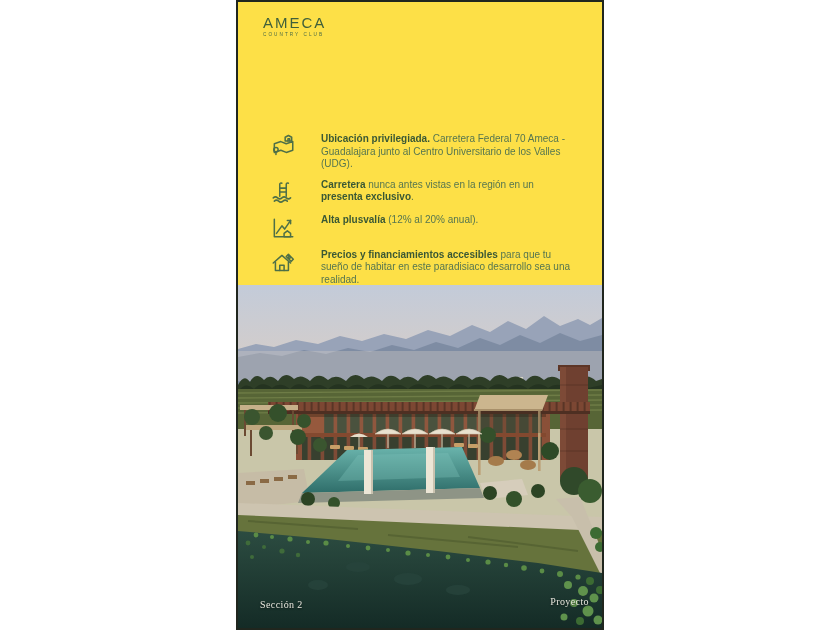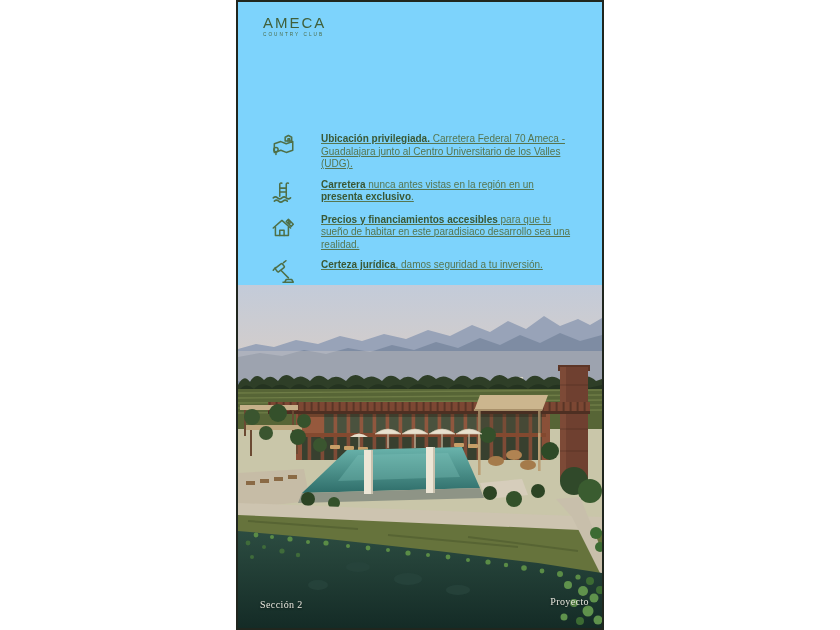--- a/index.html
+++ b/index.html
@@ -1,30 +1,30 @@
 <!DOCTYPE html>
 <html><head>
 <meta charset="utf-8">
 <style>
   html,body{margin:0;padding:0;background:#ffffff;}
   body{width:840px;height:630px;overflow:hidden;font-family:"Liberation Sans",sans-serif;}
   .page{position:relative;width:840px;height:630px;background:#ffffff;}
   .column{position:absolute;left:236px;top:0;width:368px;height:630px;
           border:2px solid #20261e;box-sizing:border-box;background:#c9c6a9;overflow:hidden;}
-  .top-section{position:absolute;top:0;left:0;width:364px;height:283px;background:#7dd3fc;}
+  .top-section{position:absolute;top:0;left:0;width:364px;height:283px;background:#fde047;}
   .logo{position:absolute;top:12px;left:25px;color:#40603b;}
   .logo-name{font-size:15px;letter-spacing:2px;font-weight:400;}
   .logo-sub{font-size:6px;letter-spacing:2.6px;color:#4a6a45;transform:scale(.78);transform-origin:left top;margin-top:1px;white-space:nowrap;}
   .intro{position:absolute;top:87px;left:36px;width:318px;font-size:11px;line-height:1.27;
          color:#4e7048;text-align:justify;}
   .features{position:absolute;top:131px;left:30px;width:318px;}
   .feature{display:flex;align-items:flex-start;margin-bottom:8px;}
   .feature-icon{flex:0 0 30px;display:flex;justify-content:center;margin-top:1px;}
   .feature-icon svg{stroke:#4e6f47;fill:none;stroke-width:1.4;stroke-linecap:round;stroke-linejoin:round;}
-  .feature-text{margin-left:23px;font-size:10px;line-height:1.25;color:#567650;width:250px;text-decoration:underline;}
+  .feature-text{margin-left:23px;font-size:10px;line-height:1.25;color:#567650;width:250px;}
   .feature-text b{color:#3a5835;font-weight:700;}
   .photo{position:absolute;left:0;top:283px;width:364px;height:343px;}
   .photo svg{display:block;width:100%;height:100%;}
   .caption{position:absolute;font-family:"Liberation Serif",serif;color:#e9e7de;
            letter-spacing:.4px;text-shadow:0 1px 2px rgba(0,0,0,.6);}
   .caption-left{left:22px;bottom:18px;font-size:10px;}
   .caption-right{right:13px;bottom:21px;font-size:10px;text-align:center;}
   .small-print{height:3px;width:28px;background:rgba(255,255,255,.25);border-radius:1px;margin:2px auto 0;}
 </style>
 </head>
@@ -60,20 +60,31 @@
             <svg width="26" height="26" viewBox="0 0 24 24">
               <path d="M9,4 C9,3 10,2.5 11,3 M9,4 V15 M15,4 C15,3 16,2.5 17,3 M15,4 V15"></path>
               <path d="M9,7.5 H15 M9,11 H15"></path>
               <path d="M3,16.5 q2,-1.8 4,0 q2,1.8 4,0 q2,-1.8 4,0 q2,1.8 4,0"></path>
               <path d="M4,19.5 q2,-1.8 4,0 q2,1.8 4,0 q2,-1.8 4,0"></path>
             </svg>
           </span>
           <span class="feature-text"><b>Carretera</b><span> nunca antes vistas en la región en un </span><b>presenta exclusivo</b><span>.</span></span>
         </div>
 
+        <div class="feature">
+          <span class="feature-icon">
+            <svg width="26" height="26" viewBox="0 0 24 24">
+              <path d="M4,4 V20 H21"></path>
+              <path d="M6,17 L11,10 L13.5,13 L19,5"></path>
+              <path d="M19,5 h-3 M19,5 v3"></path>
+              <path d="M13,17 l3,-2.4 3,2.4 v3 h-6 Z"></path>
+            </svg>
+          </span>
+          <span class="feature-text"><b>Alta plusvalía</b><span> (12% al 20% anual).</span></span>
+        </div>
 
         <div class="feature">
           <span class="feature-icon">
             <svg width="26" height="26" viewBox="0 0 24 24">
               <path d="M3,12 L11,5 L19,12"></path>
               <path d="M5,11 V19 H17 V11"></path>
               <path d="M9,19 v-5 h4 v5"></path>
               <path d="M15,6 l4.5,4.5 2,-2 L17,4 Z"></path>
                 <circle cx="17.8" cy="7" r="0.9"></circle>
             </svg>

